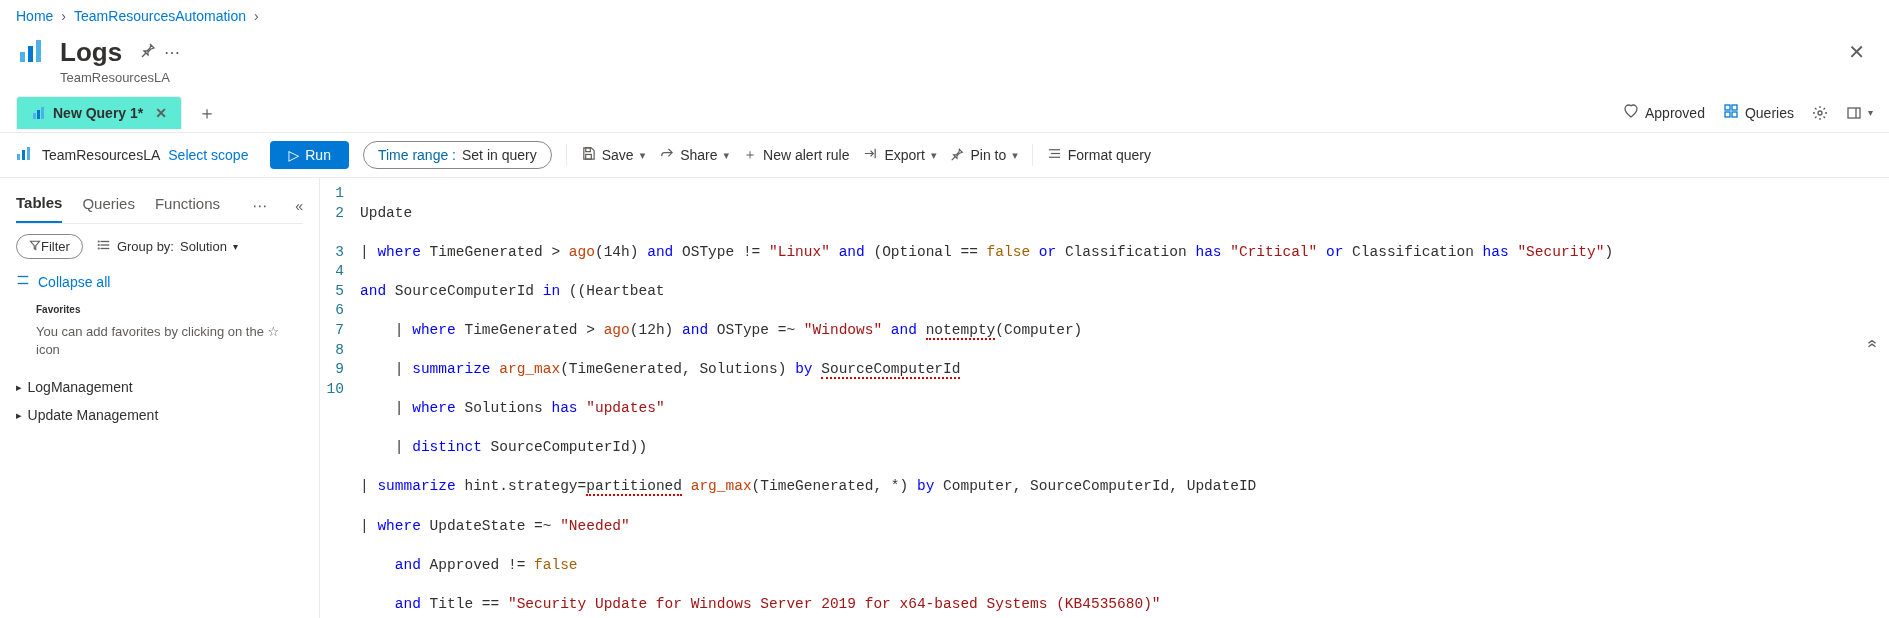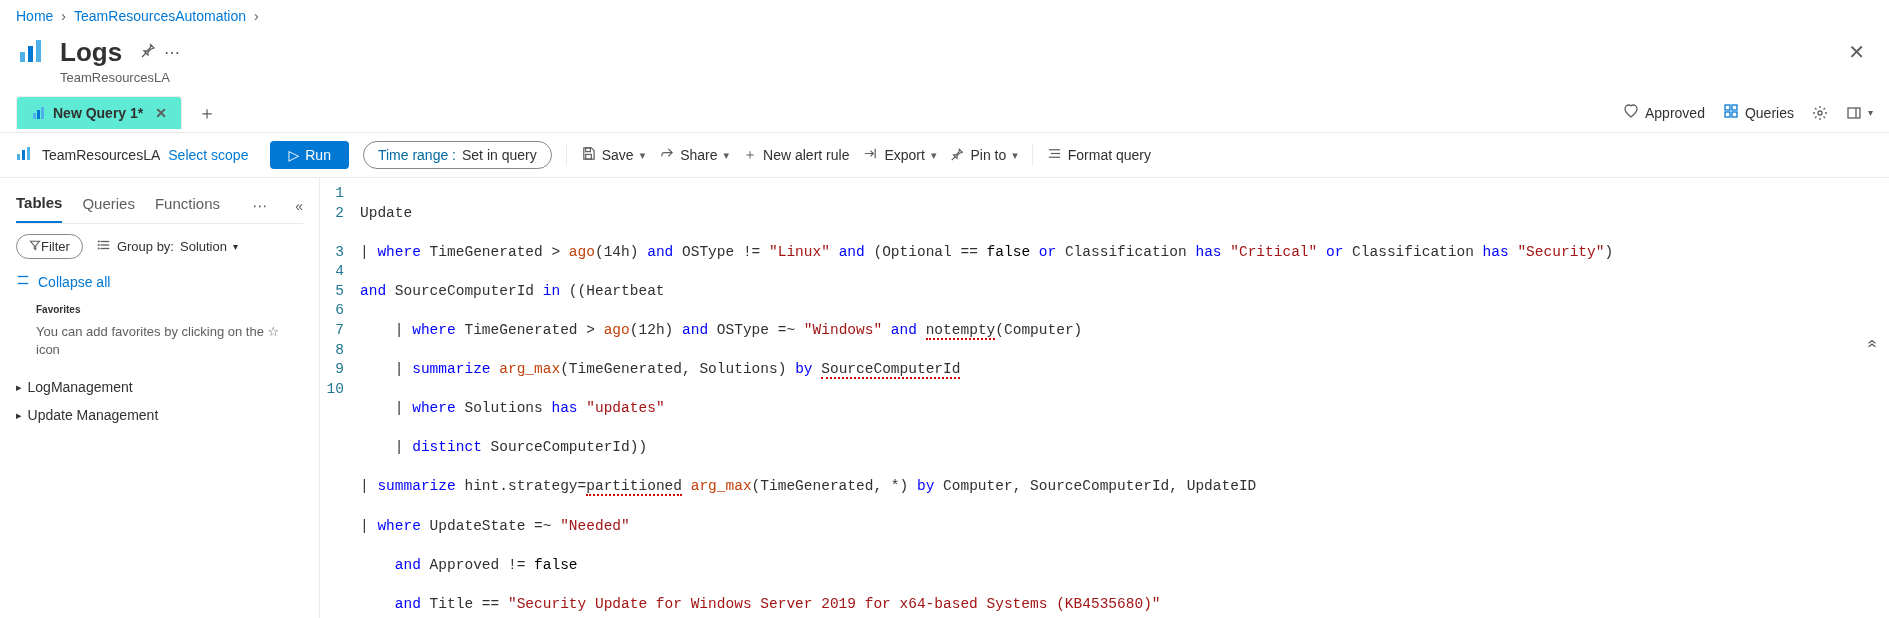--- a/index.html
+++ b/index.html
@@ -51,21 +51,21 @@
   .tree-item { display:flex; align-items:center; gap:6px; font-size:14px; padding:6px 0; cursor:pointer;}
   .tree-item .caret { font-size:11px;}
   .editor-area { flex:1; display:flex; flex-direction:column; position:relative;}
   .code { display:flex; font-family: Consolas, "Courier New", monospace; font-size:14.5px; line-height:1.35; padding:6px 10px 6px 0; background:#fff;}
   .gutter { text-align:right; color:#237893; padding-right:12px; user-select:none; min-width:40px;}
   .gutter div { padding:0 4px;}
   .codelines { flex:1; white-space:pre; overflow-x:auto;}
   .codelines .kw { color:#0000ff;}
   .codelines .fn { color:#c2410c;}
   .codelines .str { color:#a31515;}
-  .codelines .bool { color:#000000;font-family:Liberation Mono, monospace;}
+  .codelines .bool { color:#a16207;font-family:Liberation Mono, monospace;}
   .codelines .err { border-bottom:2px dotted #d40000;}
   .chevup { position:absolute; right:10px; top:160px; color:#605e5c; cursor:pointer; font-size:14px;}
 </style>
 </head>
 <body>
 
 <div class="breadcrumb">
   <a>Home</a>
   <span class="sep">›</span>
   <a>TeamResourcesAutomation</a>

